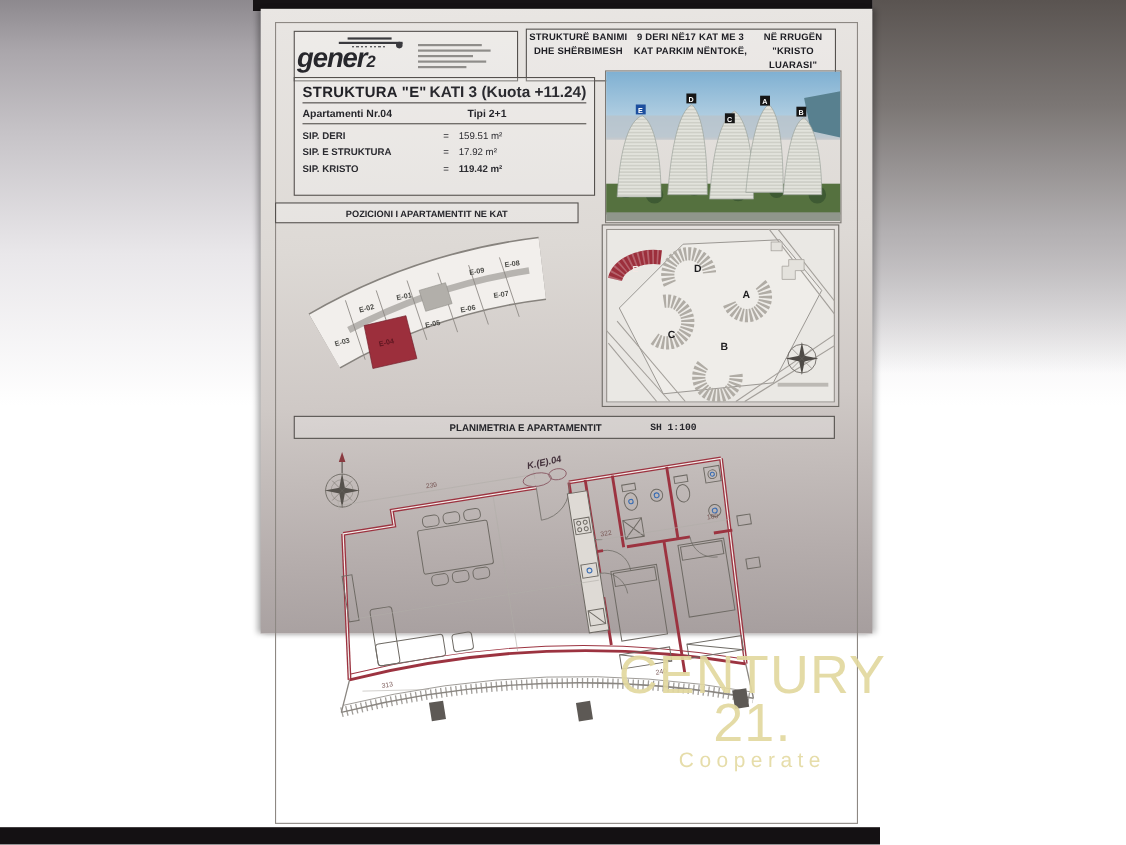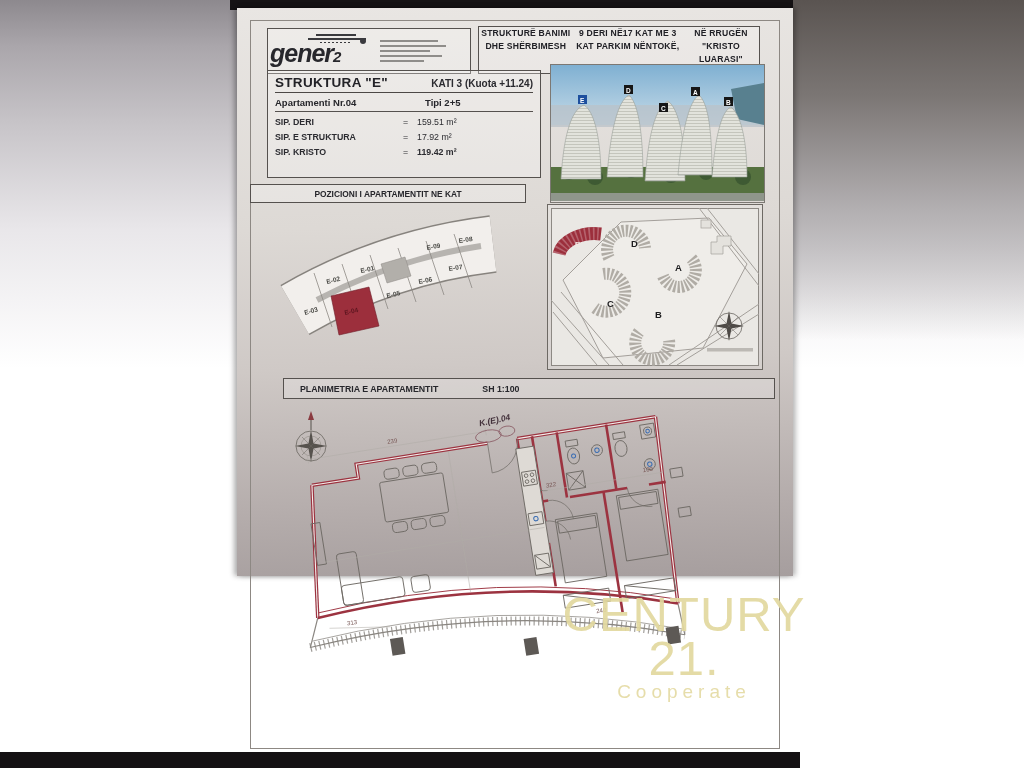--- a/index.html
+++ b/index.html
@@ -30,40 +30,40 @@
   .addr{margin-left:8px;display:flex;flex-direction:column;gap:3px;}
   .addr i{display:block;height:2px;background:#8f8d8a;}
   .addr i:nth-child(1){width:58px;}.addr i:nth-child(2){width:66px;}
   .addr i:nth-child(3){width:50px;}.addr i:nth-child(4){width:62px;}.addr i:nth-child(5){width:44px;}
   .title-box{left:241px;top:18px;width:280px;height:46px;display:flex;flex-direction:row;justify-content:center;text-align:center;background:rgba(255,255,255,.2);}
   .title-box div{font-size:8.6px;font-weight:bold;color:#202026;line-height:13px;letter-spacing:.2px;}
   
   .info-box{left:30px;top:62px;width:274px;height:108px;background:rgba(255,255,255,.28);padding:0 7px;box-sizing:border-box;}
   .irow1{display:flex;justify-content:space-between;align-items:baseline;border-bottom:1.5px solid #4c4846;padding:4px 0 2px 0;}
   .struk{font-size:13.5px;font-weight:bold;color:#222227;letter-spacing:.3px;}
-  .kati{font-size:10px;font-weight:bold;color:#2a2a2f;}
+  .kati{font-size:14px;font-weight:bold;color:#2a2a2f;}
   .irow2{display:flex;border-bottom:1px solid #55514e;padding:4px 0 3px 0;}
   .apt{font-size:9.5px;font-weight:bold;color:#26262b;width:150px;}
   .tipi{font-size:9.5px;color:#26262b;font-weight:bold;}
   .sip{display:flex;font-size:8.8px;color:#2c2c31;margin-top:5px;}
   .sip .lbl{width:128px;font-weight:bold;}
   .sip .eq{width:14px;}
   .sip.total .lbl,.sip.total .val{font-weight:bold;}
   
   .poz-bar{left:13px;top:176px;width:274px;height:17px;display:flex;align-items:center;justify-content:center;
            font-size:8.4px;font-weight:bold;color:#26262b;background:rgba(255,255,255,.25);}
   .arc-wrap{left:28px;top:194px;width:278px;height:164px;}
   
   .render-box{left:313px;top:56px;width:213px;height:137px;border:1px solid #7c7873;}
   .site-box{left:310px;top:196px;width:216px;height:166px;border:1px solid #6d6964;padding:3px;box-sizing:border-box;background:rgba(255,255,255,.18);}
   
-  .plani-bar{left:46px;top:370px;width:490px;height:19px;display:flex;align-items:center;
-             font-size:8.8px;font-weight:bold;color:#26262b;background:rgba(255,255,255,.22);}
+  .plani-bar{left:30px;top:370px;width:490px;height:19px;display:flex;align-items:center;
+             font-size:8.8px;font-weight:bold;color:#26262b;background:rgba(255,255,255,.22);justify-content:center;}
   .plani-bar .t1{margin-left:16px;}
-  .plani-bar .t2{margin-left:44px;}
+  .plani-bar .t2{margin-left:44px;font-family:Liberation Mono, monospace;}
   .plan-wrap{left:28px;top:392px;width:496px;height:344px;}
   svg text{font-family:"Liberation Sans",sans-serif;}
   .unit{font-size:6.6px;fill:#4b4b47;font-weight:bold;}
   .unit-red{font-size:6.6px;fill:#5e1620;font-weight:bold;}
   .site-lab{font-size:9.5px;font-weight:bold;fill:#1d1d1f;}
   .site-lab-e{font-size:8px;font-weight:bold;fill:#f3e8e4;}
   .rend-lab{font-size:6.5px;font-weight:bold;fill:#fff;}
   .dim{font-size:6.2px;fill:#7a5a58;}
   .kat-lab{font-size:8.5px;font-style:italic;fill:#44323c;font-weight:bold;}
   
@@ -106,21 +106,21 @@
       <div>NË RRUGËN  "KRISTO LUARASI"</div>
     </div>
 
     <div class="abs box info-box">
       <div class="irow1">
         <span class="struk">STRUKTURA "E"</span>
         <span class="kati">KATI 3  (Kuota +11.24)</span>
       </div>
       <div class="irow2">
         <span class="apt">Apartamenti Nr.04</span>
-        <span class="tipi">Tipi 2+5</span>
+        <span class="tipi">Tipi 2+1</span>
       </div>
       <div class="sip">
         <span class="lbl">SIP. DERI</span>
         <span class="eq">=</span>
         <span class="val">159.51 m²</span>
       </div>
       <div class="sip">
         <span class="lbl">SIP. E STRUKTURA</span>
         <span class="eq">=</span>
         <span class="val">17.92 m²</span>

